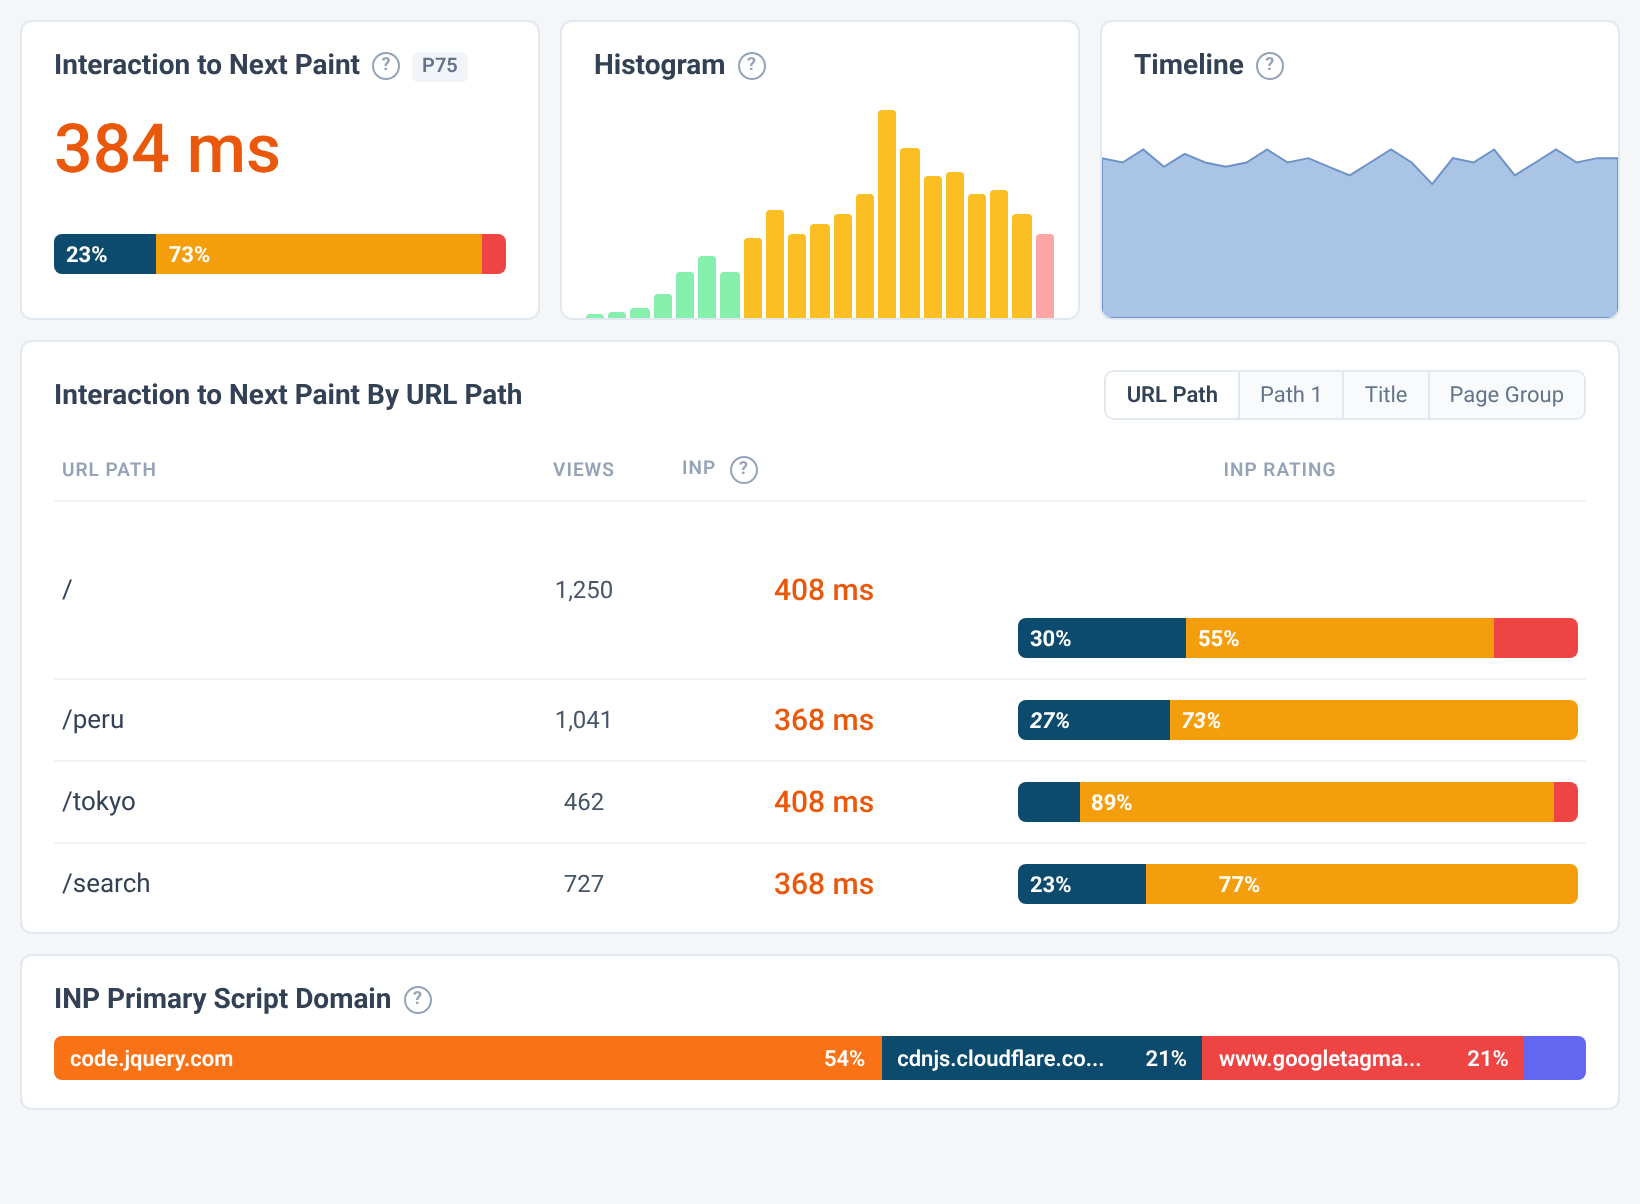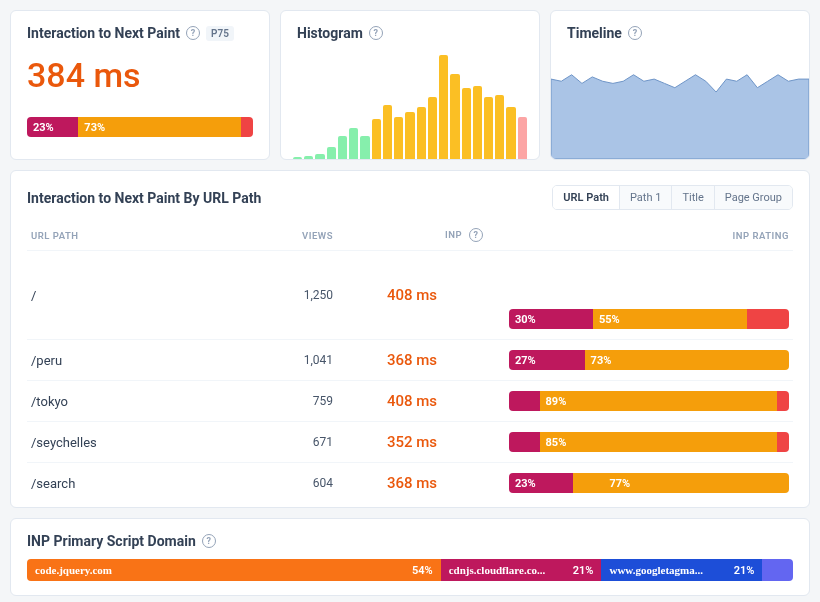--- a/index.html
+++ b/index.html
@@ -55,24 +55,24 @@
     display: flex;
     height: 20px;
     border-radius: 4px;
     overflow: hidden;
     margin-top: 22px;
     font-size: 11px;
     font-weight: 700;
     color: #fff;
   }
   .seg { display: flex; align-items: center; padding: 0 6px; white-space: nowrap; overflow: hidden; }
-  .seg.green  { background: #be185d; }
+  .seg.green  { background: #0c4a6e; }
   .seg.orange { background: #f59e0b; }
   .seg.red    { background: #ef4444; }
-  .seg.teal   { background: #1d4ed8; }
+  .seg.teal   { background: #ef4444; }
   .seg.blue   { background: #6366f1; }
   .seg.orangeFill { background: #f97316; }
 
   
   .histo-area {
     position: absolute;
     left: 12px; right: 12px; bottom: 0; top: 44px;
     display: flex;
     align-items: flex-end;
     gap: 2px;
@@ -124,21 +124,21 @@
   table { width: 100%; border-collapse: collapse; }
   th {
     text-align: left;
     font-size: 9.5px;
     letter-spacing: 0.5px;
     color: #94a3b8;
     font-weight: 600;
     padding: 8px 4px;
     border-bottom: 1px solid #f1f5f9;
   }
-  th.right, td.right { text-align: right; }
+  th.right, td.right { text-align: center; }
   td {
     padding: 10px 4px;
     border-bottom: 1px solid #f1f5f9;
     font-size: 13px;
     color: #334155;
     vertical-align: middle;
   }
   tr:last-child td { border-bottom: none; }
   .inp-val { color: #ea580c; font-weight: 500; font-size: 15px; }
   .views { color: #475569; font-size: 12px; }
@@ -159,25 +159,25 @@
     display: flex;
     height: 22px;
     border-radius: 4px;
     overflow: hidden;
     margin-top: 10px;
     font-size: 11px;
     font-weight: 600;
     color: #fff;
   }
   .dom-seg { display: flex; align-items: center; padding: 0 8px; overflow: hidden; white-space: nowrap; }
-  .dom-label { flex: 1; overflow: hidden; text-overflow: ellipsis; font-family: Liberation Serif, serif; }
+  .dom-label { flex: 1; overflow: hidden; text-overflow: ellipsis; }
   .dom-pct { margin-left: 4px; }
   .col-url  { width: 220px; }
   .col-views{ width: 90px; }
-  .col-inp  { width: 150px; text-align: right;}
+  .col-inp  { width: 150px; text-align: left;}
   td.col-inp{ text-align: center;}
 </style>
 </head>
 <body>
 
 <div class="row top">
 
   <div class="card">
     <div class="card-title">
       <span>Interaction to Next Paint</span>
@@ -268,54 +268,42 @@
               <div class="seg green" style="width: 30%;">30%</div>
               <div class="seg orange" style="width: 55%;">55%</div>
               <div class="seg red" style="width: 15%;"></div>
             </div>
           </td>
         </tr>
         <tr>
           <td class="col-url">/peru</td>
           <td class="col-views right views">1,041</td>
           <td class="col-inp inp-val">368 ms</td>
-          <td style="text-align: center;">
+          <td style="text-align: center; font-style: italic;">
             <div class="row-rating" style="margin-left: auto;">
               <div class="seg green" style="width: 27%;">27%</div>
               <div class="seg orange" style="width: 73%;">73%</div>
             </div>
           </td>
         </tr>
         <tr>
           <td class="col-url">/tokyo</td>
-          <td class="col-views right views">759</td>
+          <td class="col-views right views">462</td>
           <td class="col-inp inp-val">408 ms</td>
           <td style="text-align: right;">
             <div class="row-rating" style="margin-left: auto;">
               <div class="seg green" style="width: 11%;"></div>
               <div class="seg orange" style="width: 86%;">89%</div>
               <div class="seg red" style="width: 3%;"></div>
             </div>
           </td>
         </tr>
         <tr>
-          <td class="col-url">/seychelles</td>
-          <td class="col-views right views">671</td>
-          <td class="col-inp inp-val">352 ms</td>
-          <td style="text-align: right;">
-            <div class="row-rating" style="margin-left: auto;">
-              <div class="seg green" style="width: 11%;"></div>
-              <div class="seg orange" style="width: 86%;">85%</div>
-              <div class="seg red" style="width: 3%;"></div>
-            </div>
-          </td>
-        </tr>
-        <tr>
           <td class="col-url">/search</td>
-          <td class="col-views right views">604</td>
+          <td class="col-views right views">727</td>
           <td class="col-inp inp-val">368 ms</td>
           <td style="text-align: right;">
             <div class="row-rating" style="margin-left: auto;">
               <div class="seg green" style="width: 23%;">23%</div>
               <div class="seg orange" style="width: 77%; padding-left: 36px;">77%</div>
             </div>
           </td>
         </tr>
       </tbody>
   </table>

